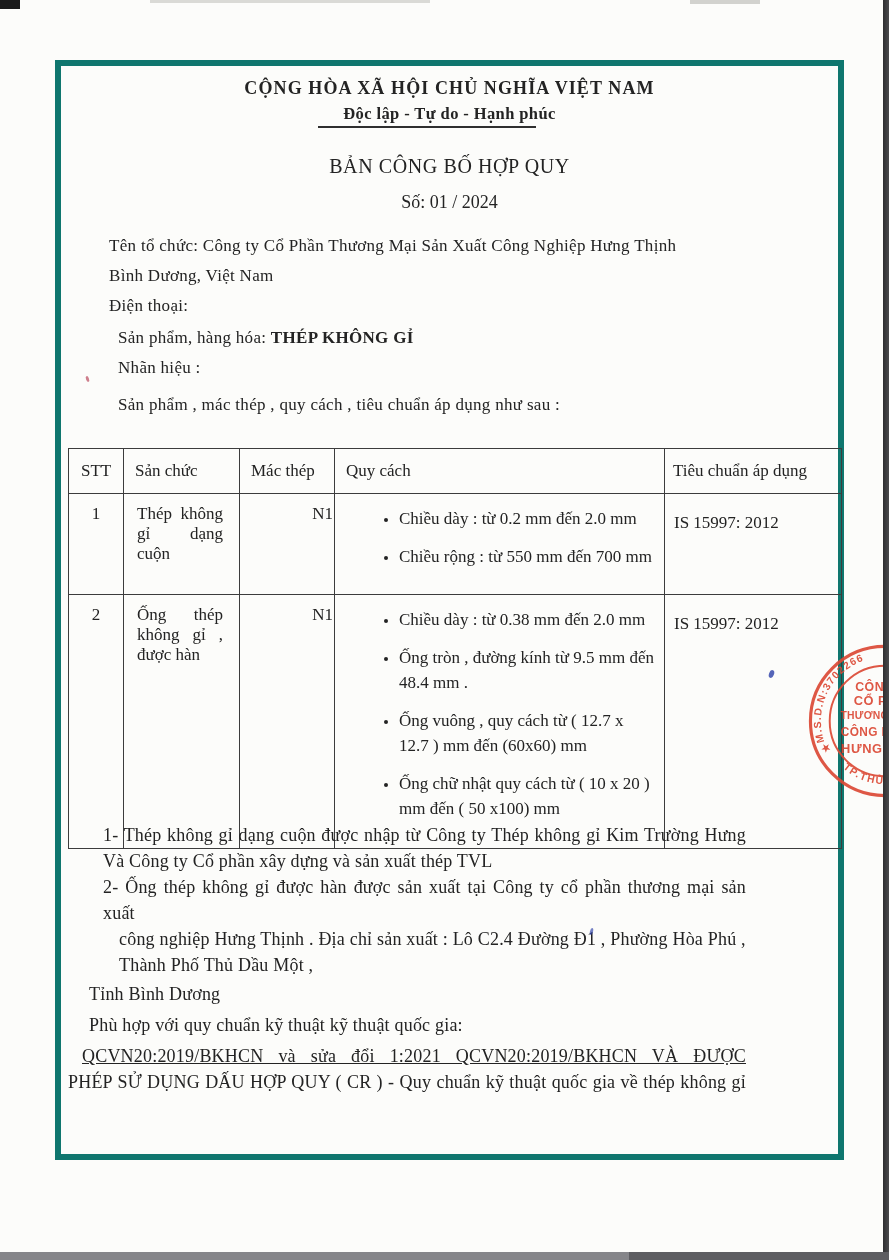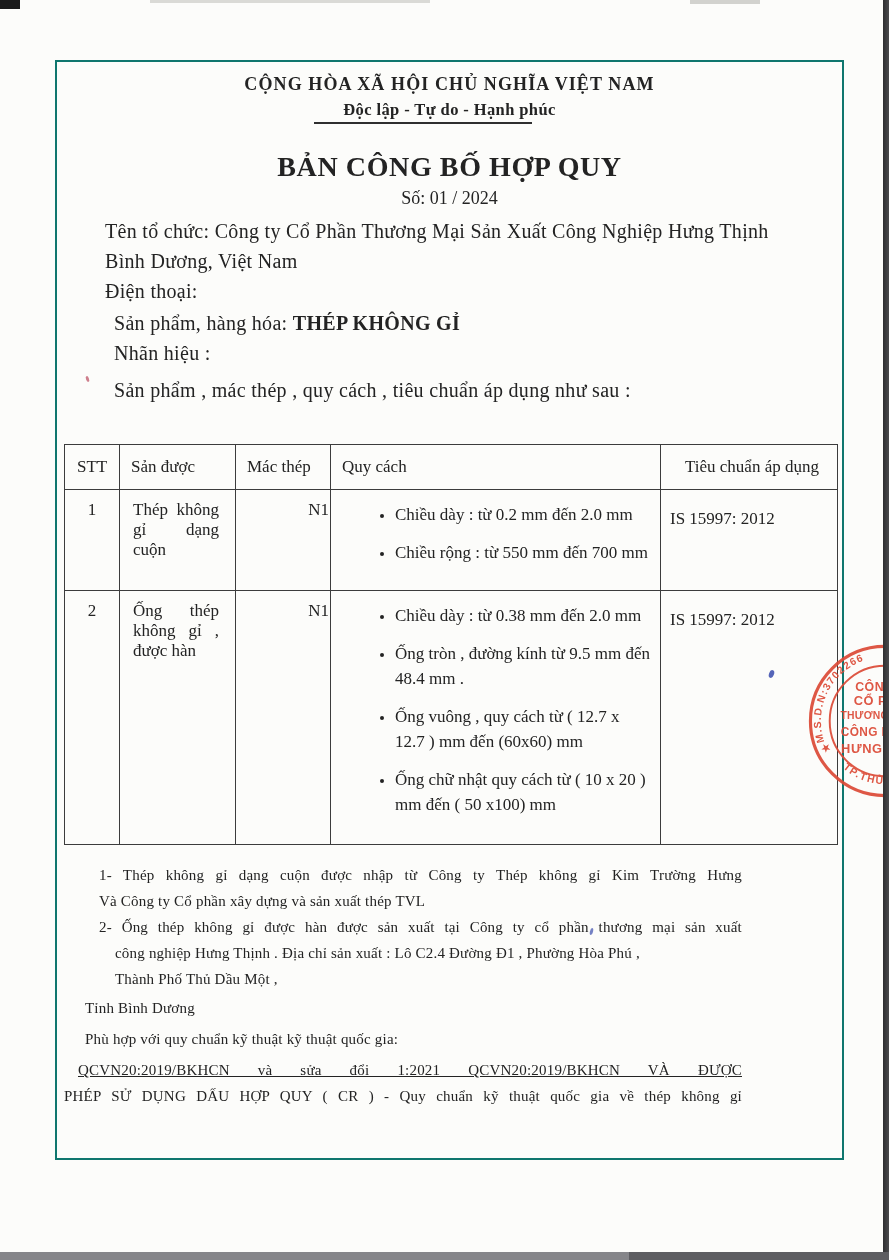--- a/index.html
+++ b/index.html
@@ -17,33 +17,33 @@
   .edge-bottom-dark{position:absolute;right:0;bottom:0;width:260px;height:8px;background:#5d5d61;z-index:11;}
   .speck-blue-1{position:absolute;left:769px;top:670px;width:5px;height:8px;background:#2b3fa8;
                 border-radius:50%;transform:rotate(20deg);opacity:.8;z-index:4;}
   .speck-blue-2{position:absolute;left:590px;top:928px;width:3px;height:7px;background:#2b3fa8;
                 border-radius:50%;transform:rotate(15deg);opacity:.65;z-index:4;}
   .speck-red-1{position:absolute;left:86px;top:376px;width:3px;height:6px;background:#bb4a5e;
                 border-radius:50%;transform:rotate(-20deg);opacity:.7;z-index:4;}
 
   
   .frame{position:absolute;left:55px;top:60px;width:789px;height:1100px;
-         border:2px solid #0f766e;box-sizing:border-box;}
+         border:6px solid #0f766e;box-sizing:border-box;}
 
   .nat1{position:absolute;left:0;top:12px;width:100%;text-align:center;
         font-size:18px;font-weight:bold;letter-spacing:1.1px;}
   .motto{position:absolute;left:0;top:38px;width:100%;text-align:center;
         font-size:16.5px;font-weight:bold;letter-spacing:.4px;}
   .motto-underline{position:absolute;left:257px;top:60px;width:218px;height:0;
         border-top:2.4px solid #2f2f2f;}
   .doc-title{position:absolute;left:0;top:89px;width:100%;text-align:center;
-        font-size:28px;font-weight:bold;letter-spacing:.6px;}
+        font-size:20px;font-weight:normal;letter-spacing:.6px;}
   .doc-no{position:absolute;left:0;top:126px;width:100%;text-align:center;font-size:18px;}
 
-  .info{position:absolute;left:48px;top:154px;width:731px;font-size:20px;
+  .info{position:absolute;left:48px;top:165px;width:731px;font-size:17px;
         line-height:30px;letter-spacing:.3px;}
   .info .ind{margin-left:9px;}
   .j{text-align:justify;text-align-last:justify;}
   .info .gap-sm{margin-top:2px;}
   .info .gap-md{margin-top:7px;}
   .b{font-weight:bold;}
 
   
   table.spec{position:absolute;left:7px;top:382px;width:773px;border-collapse:collapse;
         table-layout:fixed;font-size:17px;}
@@ -56,21 +56,21 @@
   td.mt{ text-align:right;padding-top:10px;}
   td.qc{ padding:10px 8px 0 0;}
   td.tc{ padding:19px 4px 0 9px;}
   tr.r1 td{height:101px;}
   tr.r2 td{height:254px;}
   ul.qlist{margin:2px 0 0 0;padding-left:64px;}
   ul.qlist li{margin-bottom:13px;line-height:25px;}
   ul.qlist li::marker{font-size:13px;}
 
   
-  .notes{position:absolute;left:0;top:800px;width:693px;font-size:15px;
+  .notes{position:absolute;left:0;top:756px;width:693px;font-size:18px;
          line-height:26px;letter-spacing:.2px;}
   .notes div{margin-right:8px;}
   .n-ml42{margin-left:42px;}
   .n-ml58{margin-left:58px;}
   .n-ml28{margin-left:28px;}
   .n-ml47{margin-left:21px;text-decoration:underline;}
   .n-ml7{margin-left:7px;}
   .n-mt3{margin-top:3px;}
   .n-mt5{margin-top:5px;}
 
@@ -108,24 +108,24 @@
       <colgroup>
         <col style="width:55px">
           <col style="width:116px">
           <col style="width:95px">
         <col style="width:330px">
           <col style="width:177px">
       </colgroup>
       <tbody>
           <tr>
         <th class="c">STT</th>
-        <th>Sản được</th>
+        <th>Sản chức</th>
         <th>Mác thép</th>
         <th>Quy cách</th>
-        <th style="padding-left:24px">Tiêu chuẩn áp dụng</th>
+        <th style="padding-left:8px">Tiêu chuẩn áp dụng</th>
       </tr>
       <tr class="r1">
         <td class="stt">1</td>
         <td class="sp">Thép không gỉ dạng cuộn</td>
         <td class="mt">N1</td>
         <td class="qc">
           <ul class="qlist">
             <li>Chiều dày : từ 0.2 mm đến 2.0 mm</li>
             <li>Chiều rộng : từ 550 mm đến 700 mm</li>
           </ul>

